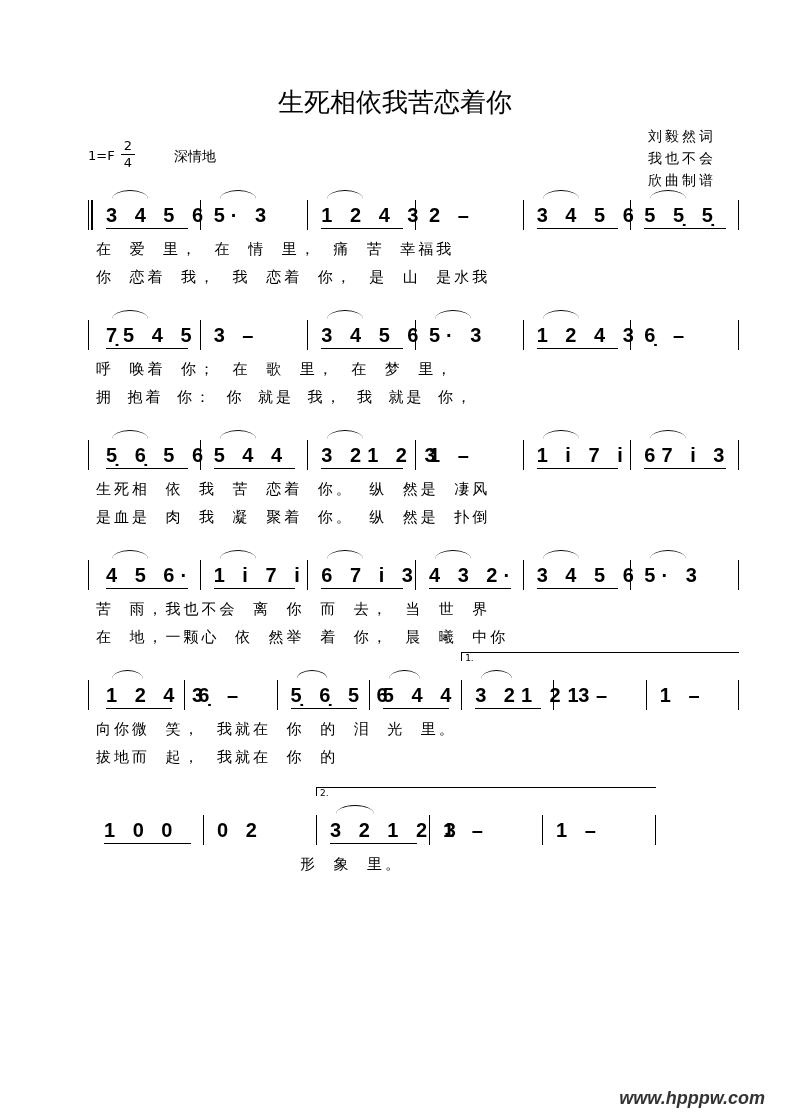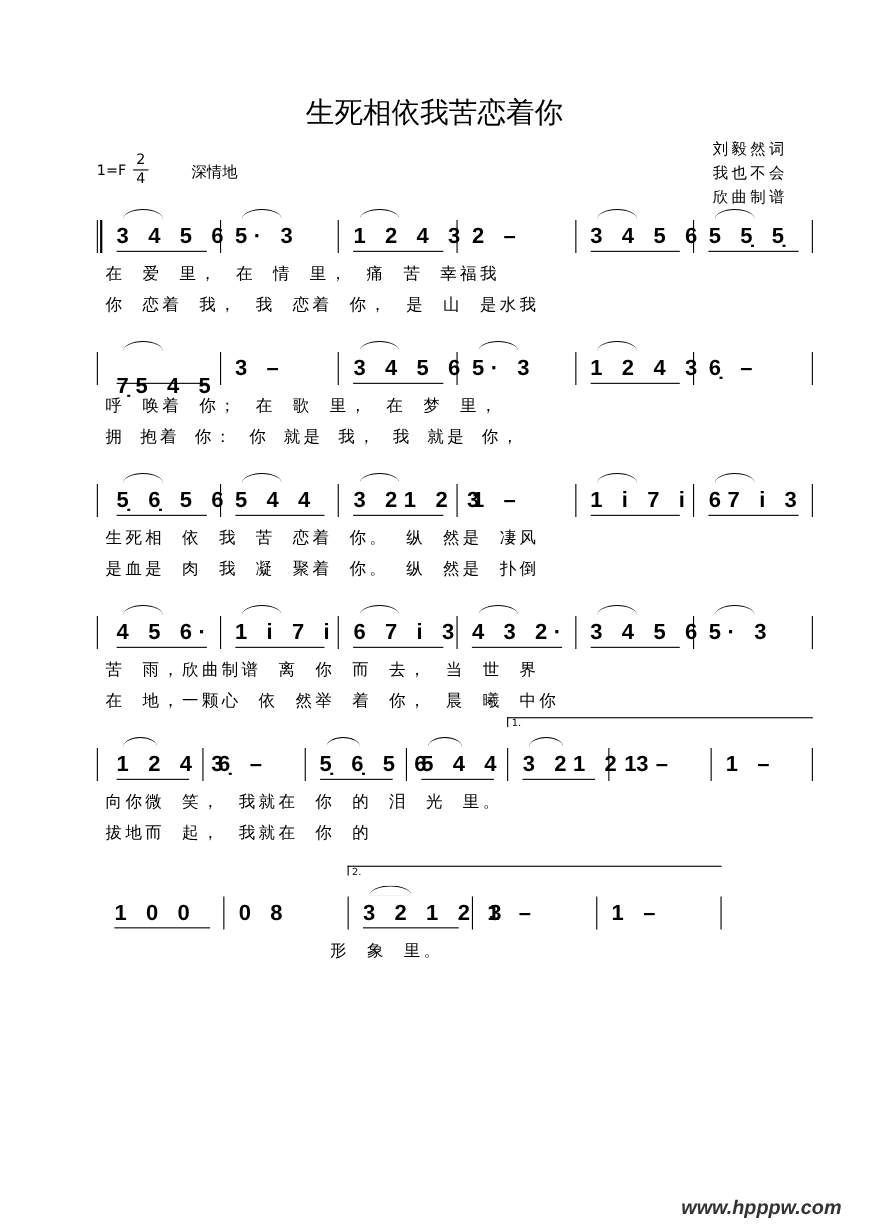--- a/index.html
+++ b/index.html
@@ -62,21 +62,21 @@
       <div class="barline" style="left: 630.333px; top: 0px;"></div>
       <div class="note" style="left: 644.333px; top: 4px; letter-spacing: 6px;">5 5̣ 5̣</div>
       <div class="ul" style="left: 644.333px; top: 28px; width: 81.6667px;"></div>
       <div class="slur" style="left: 650.333px; top: -10px; width: 35.8889px;"></div>
       <div class="barline" style="left: 738px; top: 0px;"></div>
       <div class="lyric" style="left: 96px; top: 40px; letter-spacing: 3px;">在  爱  里，  在  情  里，  痛  苦  幸福我</div>
       <div class="lyric" style="left: 96px; top: 68px; letter-spacing: 3px;">你  恋着  我，  我  恋着  你，  是  山  是水我</div>
     </div>
     <div class="row" style="top: 320px;">
       <div class="barline" style="left: 88px; top: 0px;"></div>
-      <div class="note" style="left: 106px; top: 4px; letter-spacing: 6px; margin-top: 16px;">7̣5 4 5</div>
+      <div class="note" style="left: 106px; top: 4px; letter-spacing: 6px;">7̣5 4 5</div>
       <div class="ul" style="left: 106px; top: 28px; width: 81.6667px;"></div>
       <div class="slur" style="left: 112px; top: -10px; width: 35.8889px;"></div>
       <div class="barline" style="left: 199.667px; top: 0px;"></div>
       <div class="note" style="left: 213.667px; top: 4px; letter-spacing: 6px;">3 –</div>
       <div class="barline" style="left: 307.333px; top: 0px;"></div>
       <div class="note" style="left: 321.333px; top: 4px; letter-spacing: 6px;">3 4 5 6</div>
       <div class="ul" style="left: 321.333px; top: 28px; width: 81.6667px;"></div>
       <div class="slur" style="left: 327.333px; top: -10px; width: 35.8889px;"></div>
       <div class="barline" style="left: 415px; top: 0px;"></div>
       <div class="note" style="left: 429px; top: 4px; letter-spacing: 6px;">5· 3</div>
@@ -136,21 +136,21 @@
       <div class="ul" style="left: 429px; top: 28px; width: 81.6667px;"></div>
       <div class="slur" style="left: 435px; top: -10px; width: 35.8889px;"></div>
       <div class="barline" style="left: 522.667px; top: 0px;"></div>
       <div class="note" style="left: 536.667px; top: 4px; letter-spacing: 6px;">3 4 5 6</div>
       <div class="ul" style="left: 536.667px; top: 28px; width: 81.6667px;"></div>
       <div class="slur" style="left: 542.667px; top: -10px; width: 35.8889px;"></div>
       <div class="barline" style="left: 630.333px; top: 0px;"></div>
       <div class="note" style="left: 644.333px; top: 4px; letter-spacing: 6px;">5· 3</div>
       <div class="slur" style="left: 650.333px; top: -10px; width: 35.8889px;"></div>
       <div class="barline" style="left: 738px; top: 0px;"></div>
-      <div class="lyric" style="left: 96px; top: 40px; letter-spacing: 3px;">苦  雨，欣曲制谱  离  你  而  去，  当  世  界</div>
+      <div class="lyric" style="left: 96px; top: 40px; letter-spacing: 3px;">苦  雨，我也不会  离  你  而  去，  当  世  界</div>
       <div class="lyric" style="left: 96px; top: 68px; letter-spacing: 3px;">在  地，一颗心  依  然举  着  你，  晨  曦  中你</div>
     </div>
     <div class="row" style="top: 680px;">
       <div class="barline" style="left: 88px; top: 0px;"></div>
       <div class="note" style="left: 106px; top: 4px; letter-spacing: 6px;">1 2 4 3</div>
       <div class="ul" style="left: 106px; top: 28px; width: 66.2857px;"></div>
       <div class="slur" style="left: 112px; top: -10px; width: 30.7619px;"></div>
       <div class="barline" style="left: 184.286px; top: 0px;"></div>
       <div class="note" style="left: 198.286px; top: 4px; letter-spacing: 6px;">6̣ –</div>
       <div class="barline" style="left: 276.571px; top: 0px;"></div>
@@ -173,21 +173,21 @@
       <div class="volta" style="left: 461.143px; top: -28px; width: 276.857px; border-left: 1px solid rgb(0, 0, 0);">
         <span class="volta-label" style="left: 3px; top: 0px;">1.</span>
       </div>
       <div class="lyric" style="left: 96px; top: 40px; letter-spacing: 3px;">向你微  笑，  我就在  你  的  泪  光  里。</div>
       <div class="lyric" style="left: 96px; top: 68px; letter-spacing: 3px;">拔地而  起，  我就在  你  的</div>
     </div>
     <div class="row" style="top: 815px;">
       <div class="note" style="left: 104px; top: 4px; letter-spacing: 6px;">1 0 0</div>
       <div class="ul" style="left: 104px; top: 28px; width: 87px;"></div>
       <div class="barline" style="left: 203px; top: 0px;"></div>
-      <div class="note" style="left: 217px; top: 4px; letter-spacing: 6px;">0 8</div>
+      <div class="note" style="left: 217px; top: 4px; letter-spacing: 6px;">0 2</div>
       <div class="barline" style="left: 316px; top: 0px;"></div>
       <div class="note" style="left: 330px; top: 4px; letter-spacing: 6px;">3 2 1 2 3</div>
       <div class="ul" style="left: 330px; top: 28px; width: 87px;"></div>
       <div class="slur" style="left: 336px; top: -10px; width: 37.6667px;"></div>
       <div class="barline" style="left: 429px; top: 0px;"></div>
       <div class="note" style="left: 443px; top: 4px; letter-spacing: 6px;">1 –</div>
       <div class="barline" style="left: 542px; top: 0px;"></div>
       <div class="note" style="left: 556px; top: 4px; letter-spacing: 6px;">1 –</div>
       <div class="barline" style="left: 655px; top: 0px;"></div>
       <div class="volta" style="left: 316px; top: -28px; width: 339px; border-left: 1px solid rgb(0, 0, 0);">

